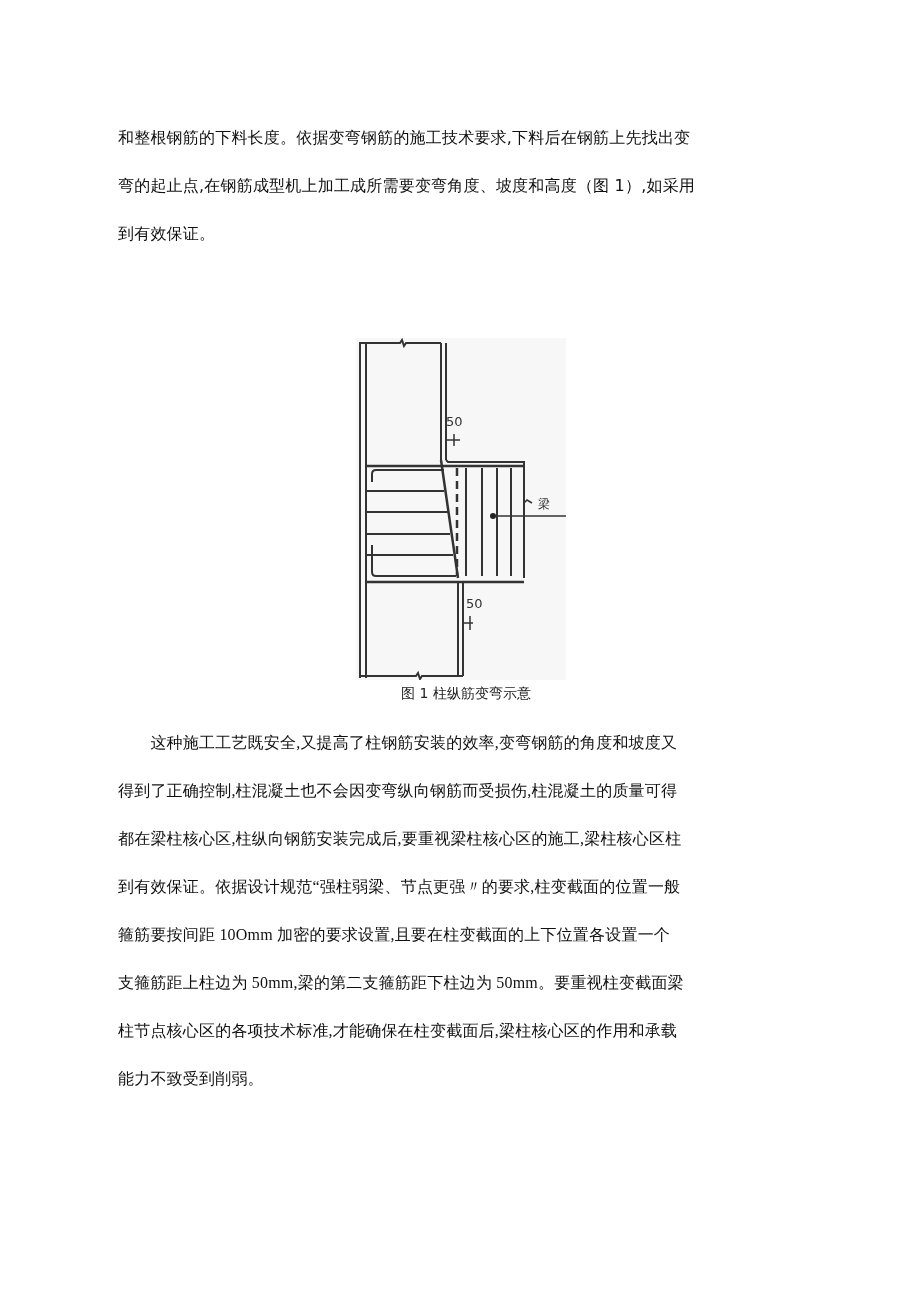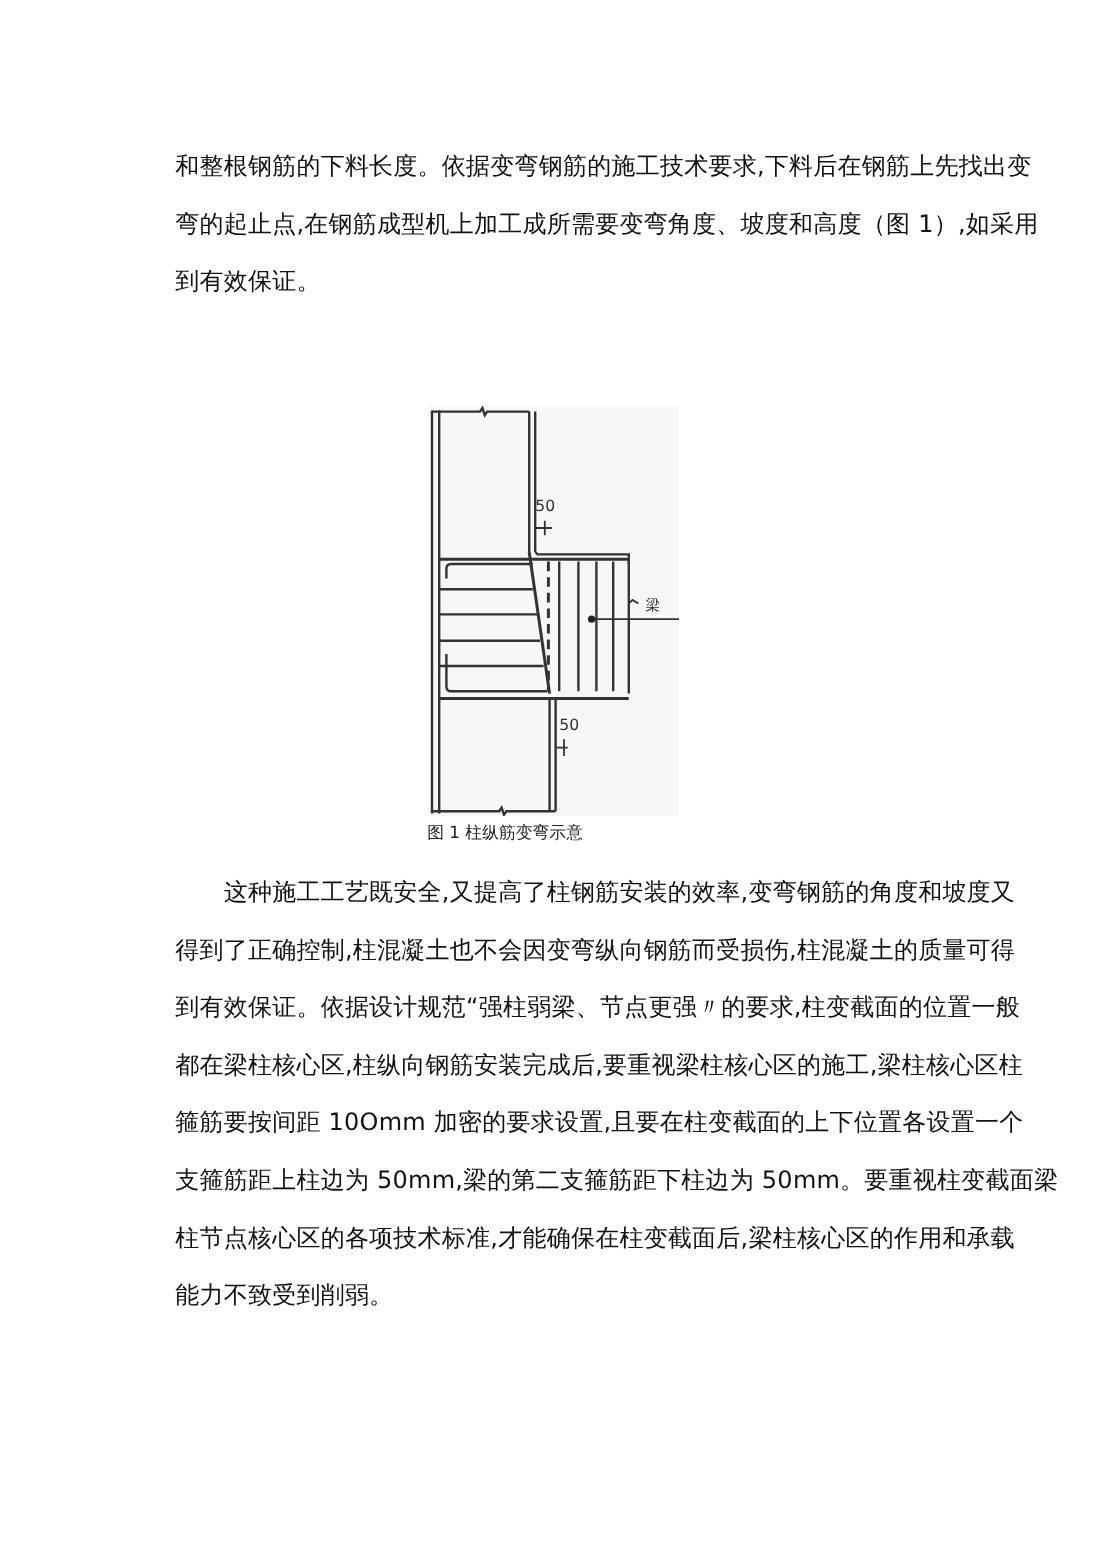--- a/index.html
+++ b/index.html
@@ -1,24 +1,24 @@
 <!DOCTYPE html>
 <html><head>
 <meta charset="utf-8">
 <style>
   html, body { margin: 0; padding: 0; background: #ffffff; }
   body { width: 920px; height: 1301px; position: relative; overflow: hidden;
          font-family: "DejaVu Sans", "Liberation Sans", sans-serif; color: #111; }
-  .para { position: absolute; left: 146px; width: 680px; font-size: 20px;
+  .para { position: absolute; left: 118px; width: 680px; font-size: 16px;
           line-height: 48px; letter-spacing: 0.2px; margin: 0; }
   .para .line { display: block; white-space: nowrap; height: 48px; }
   #p1 { top: 114px; }
-  #p2 { top: 719px; }
+  #p2 { top: 719px; font-family: Liberation Serif, serif; }
   .figure { position: absolute; left: 356px; top: 338px; width: 210px; height: 342px; }
-  .caption { position: absolute; left: 356px; top: 685px; width: 220px; text-align: left;
+  .caption { position: absolute; left: 356px; top: 685px; width: 220px; text-align: center;
              font-size: 14px; color: #222; }
   svg text { font-family: "DejaVu Sans", sans-serif; }
 </style>
 </head>
 <body>
 
 <div>
 
   <p class="para" id="p1">
     <span class="line">和整根钢筋的下料长度。依据变弯钢筋的施工技术要求,下料后在钢筋上先找出变</span>
@@ -77,21 +77,21 @@
       <text x="110" y="270" font-size="13" fill="#333">50</text>
       <text x="182" y="170" font-size="12" fill="#333">梁</text>
     </svg>
   </div>
 
   <div class="caption">图 1 柱纵筋变弯示意</div>
 
   <p class="para" id="p2">
     <span class="line">　　这种施工工艺既安全,又提高了柱钢筋安装的效率,变弯钢筋的角度和坡度又</span>
     <span class="line">得到了正确控制,柱混凝土也不会因变弯纵向钢筋而受损伤,柱混凝土的质量可得</span>
+    <span class="line">都在梁柱核心区,柱纵向钢筋安装完成后,要重视梁柱核心区的施工,梁柱核心区柱</span>
     <span class="line">到有效保证。依据设计规范“强柱弱梁、节点更强〃的要求,柱变截面的位置一般</span>
-    <span class="line">都在梁柱核心区,柱纵向钢筋安装完成后,要重视梁柱核心区的施工,梁柱核心区柱</span>
     <span class="line">箍筋要按间距 10Omm 加密的要求设置,且要在柱变截面的上下位置各设置一个</span>
     <span class="line">支箍筋距上柱边为 50mm,梁的第二支箍筋距下柱边为 50mm。要重视柱变截面梁</span>
     <span class="line">柱节点核心区的各项技术标准,才能确保在柱变截面后,梁柱核心区的作用和承载</span>
     <span class="line">能力不致受到削弱。</span>
   </p>
 
 </div>
 
 </body></html>

